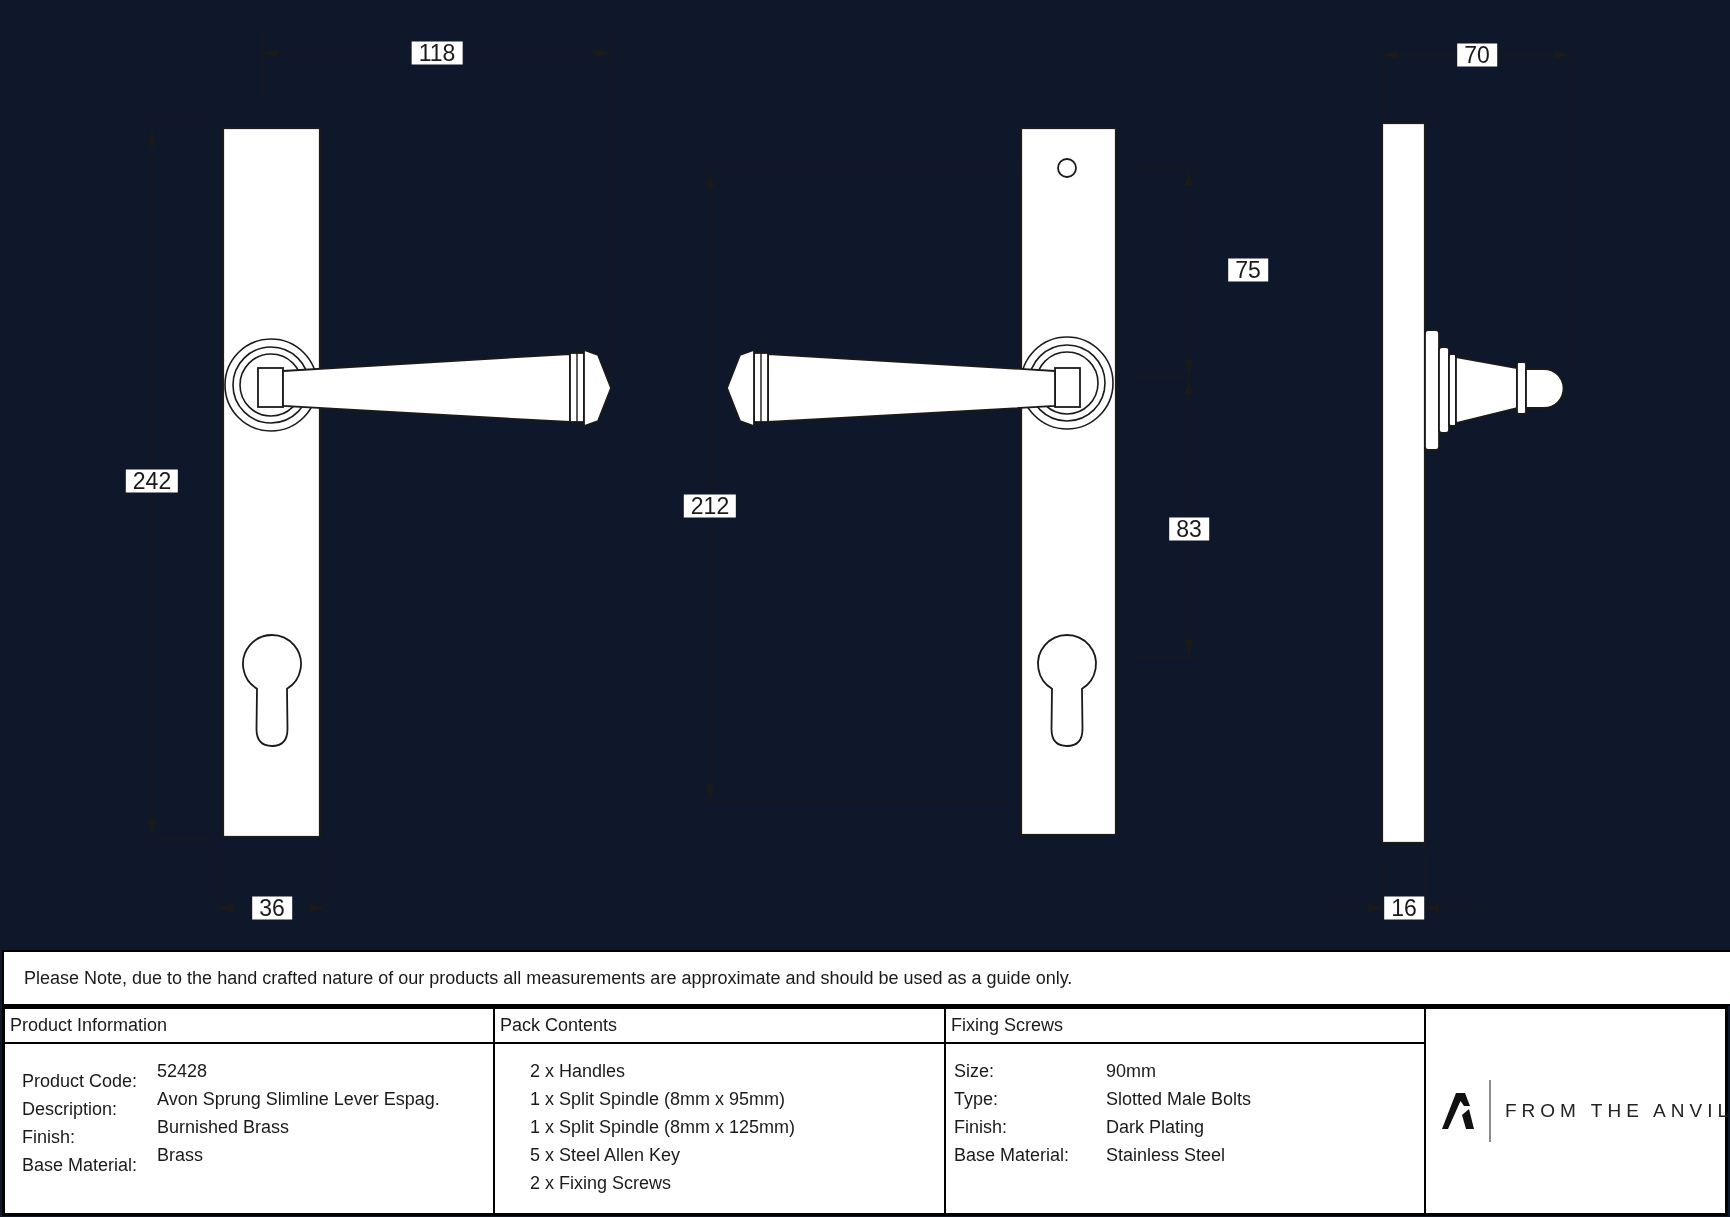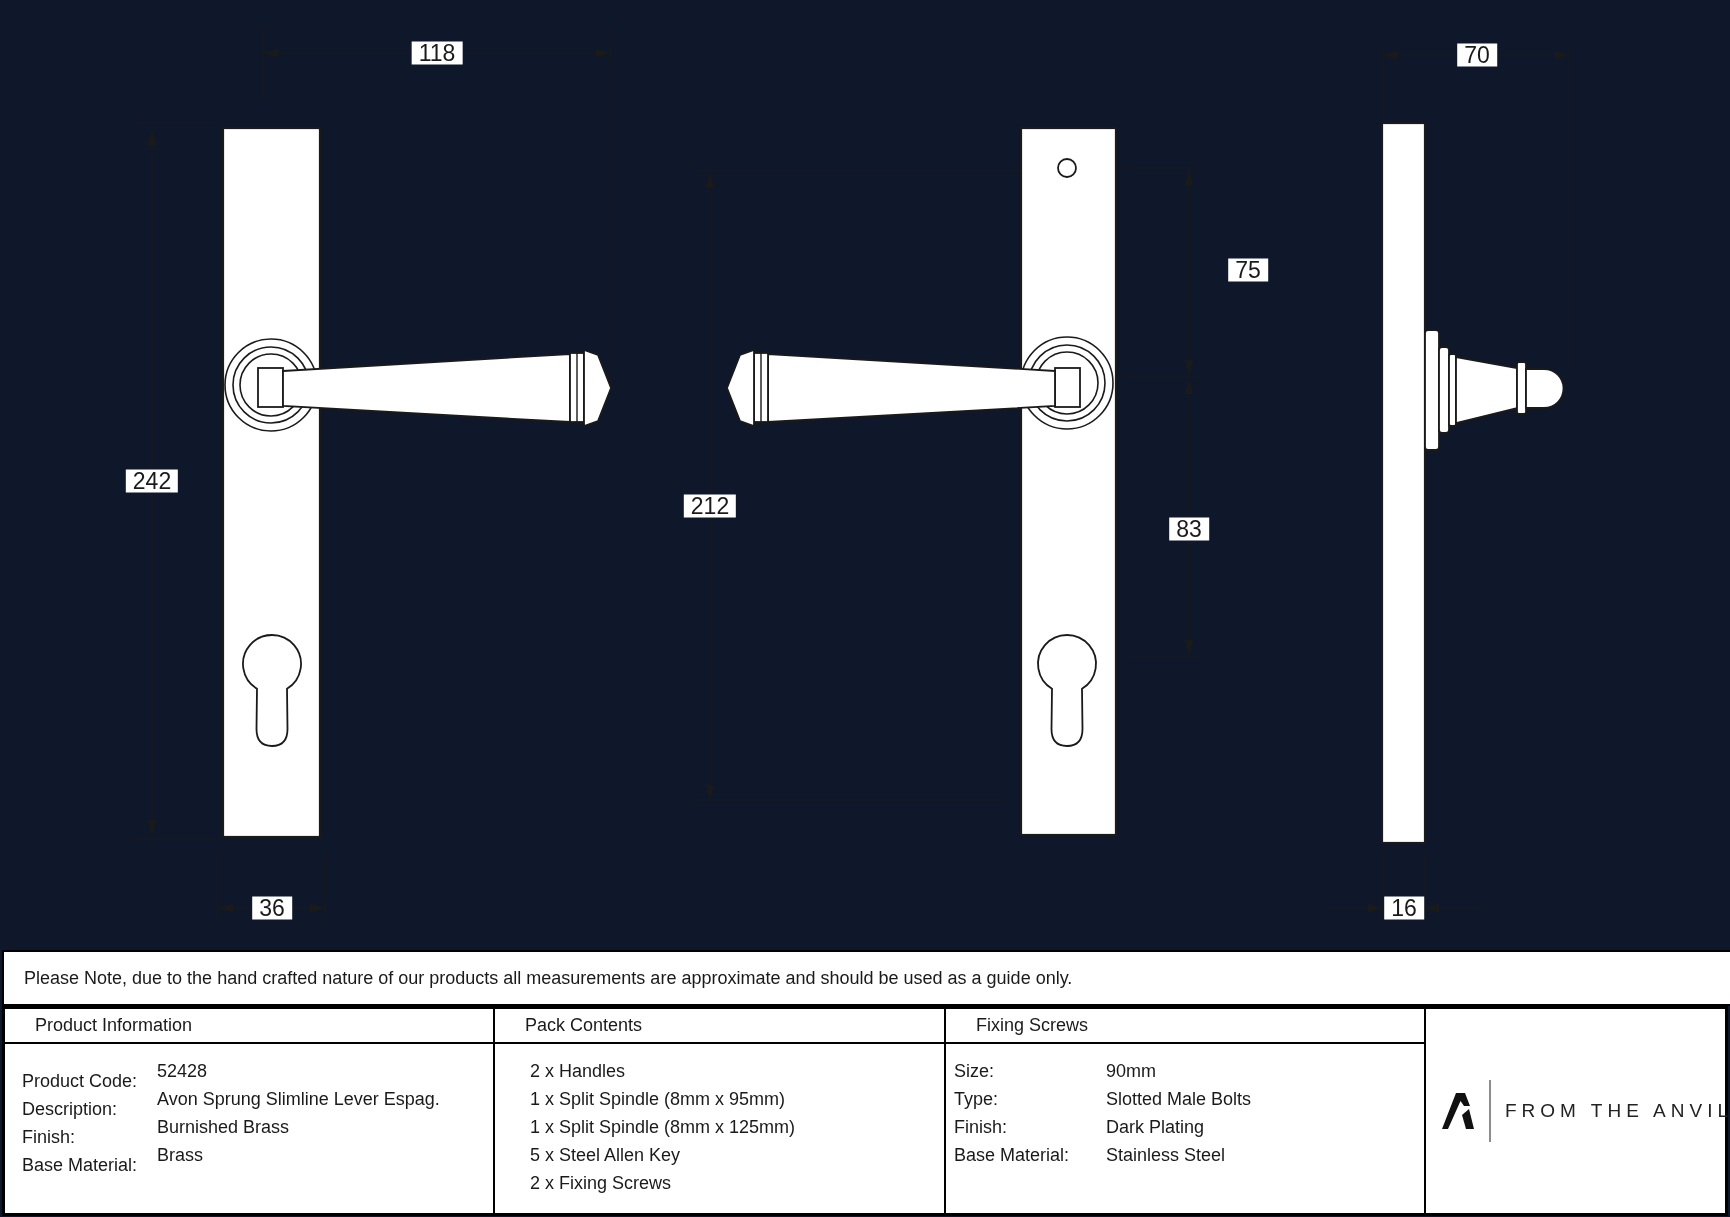--- a/index.html
+++ b/index.html
@@ -17,21 +17,21 @@
     position:absolute;left:2px;top:950px;width:1722px;height:52px;
     border:2px solid #000;display:flex;align-items:center;
     font-size:18px;padding-left:20px;background:#fff;
   }
   .info-table{
     position:absolute;left:2px;top:1006px;width:1720px;height:204px;
     border:3px solid #000;display:grid;
     grid-template-columns:490px 451px 480px 1fr;
     grid-template-rows:35px 1fr;background:#fff;font-size:18px;
   }
-  .th{border-bottom:2px solid #000;display:flex;align-items:center;padding-left:30px;}
+  .th{border-bottom:2px solid #000;display:flex;align-items:center;padding-left:5px;}
   .vline{border-right:2px solid #000;}
   .tbody{padding-top:13px;}
   .trow{display:flex;height:28px;align-items:center;}
   .trow .lbl{display:inline-block;flex:0 0 auto;}
   .c1 .trow{padding-left:17px;} .c1 .lbl{width:135px;margin-top:20px;}
   .c2 .trow{padding-left:35px;}
   .c3 .trow{padding-left:8px;} .c3 .lbl{width:152px;}
   .logo-cell{
     grid-column:4;grid-row:1/3;display:flex;align-items:center;
     padding-left:16px;

